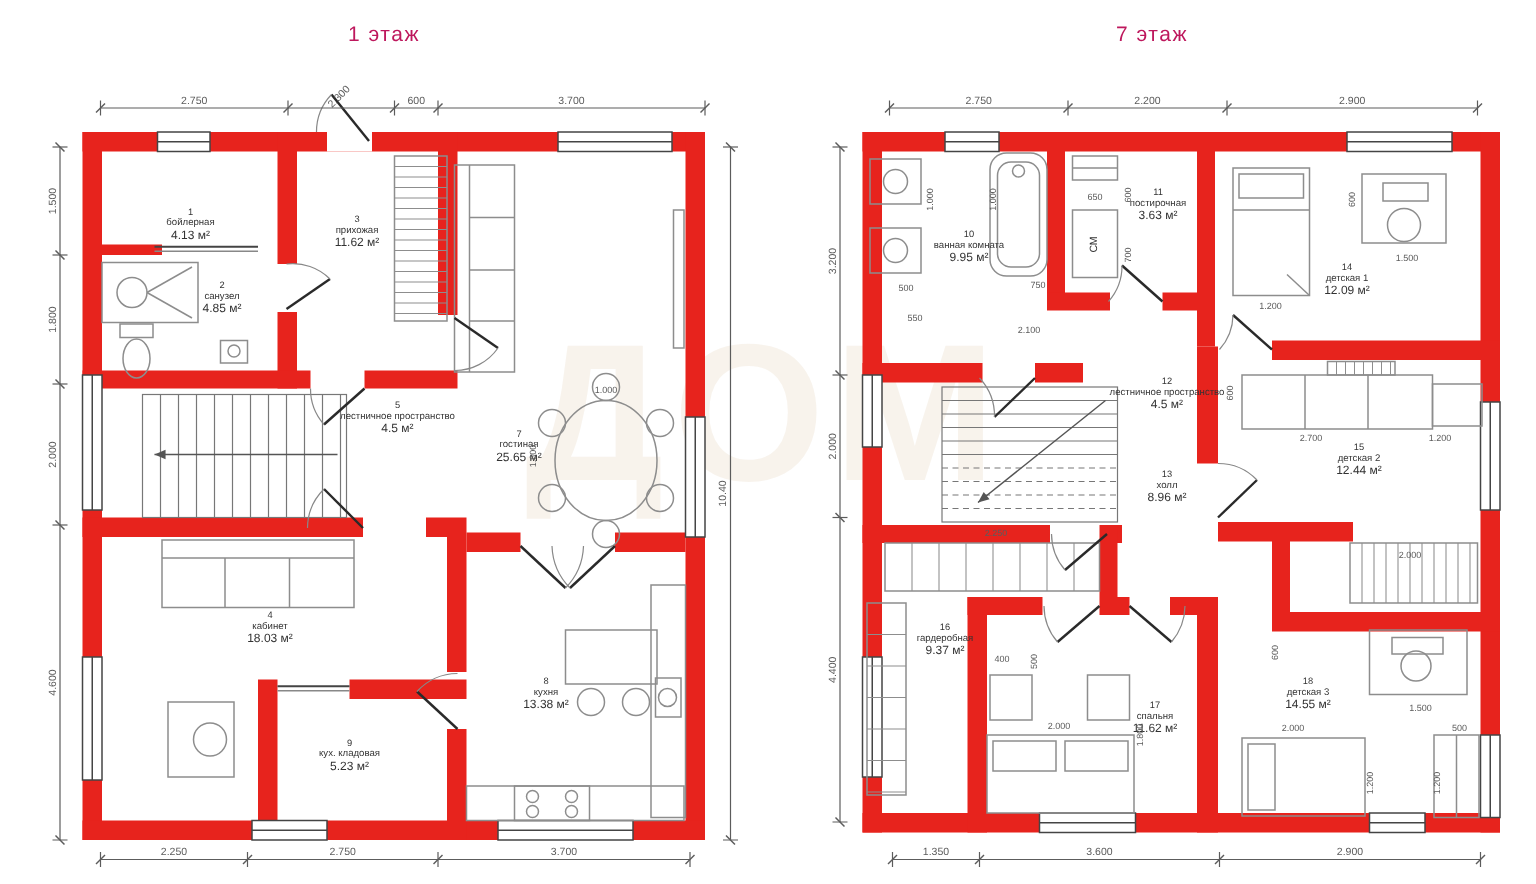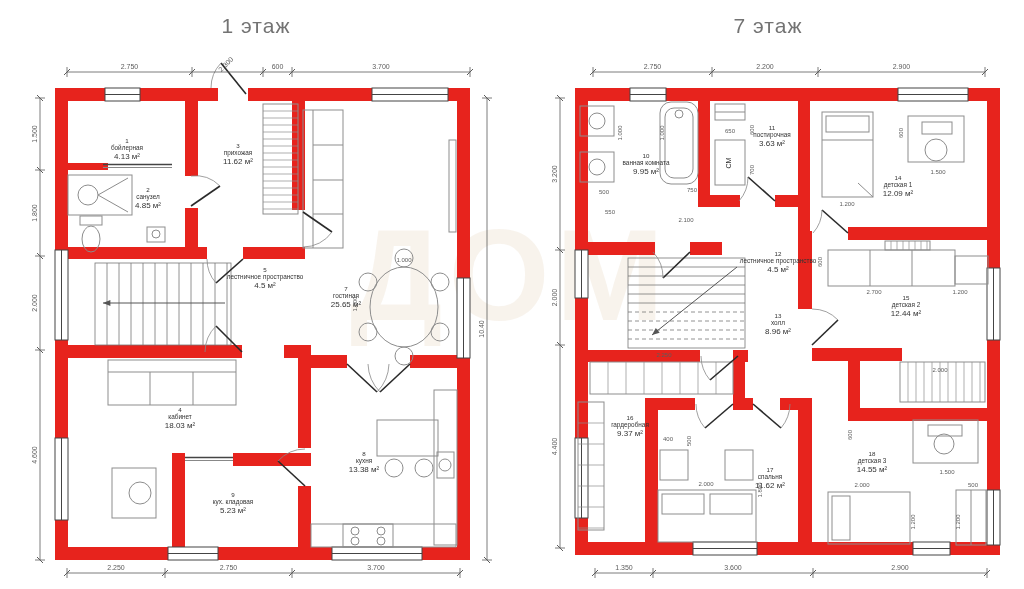--- a/index.html
+++ b/index.html
@@ -1,18 +1,18 @@
 <!DOCTYPE html>
 <html><head>
 <meta charset="utf-8">
 <style>
   html,body{margin:0;padding:0;background:#fff;}
   body{width:1024px;height:589px;position:relative;overflow:hidden;
        font-family:"Liberation Sans", sans-serif;}
-  .floor-title{position:absolute;top:14px;font-size:21px;color:#737373;letter-spacing:1px;}
+  .floor-title{position:absolute;top:14px;font-size:14px;color:#be185d;letter-spacing:1px;}
   #t1{left:0;width:512px;text-align:center;}
   #t2{left:512px;width:512px;text-align:center;}
   #wm{position:absolute;left:350px;top:200px;font-size:130px;font-weight:bold;
       color:#a16207;opacity:0.07;letter-spacing:6px;pointer-events:none;}
   svg{position:absolute;left:0;top:0;}
   text{font-family:"Liberation Sans", sans-serif;}
 </style>
 </head>
 <body>
 

